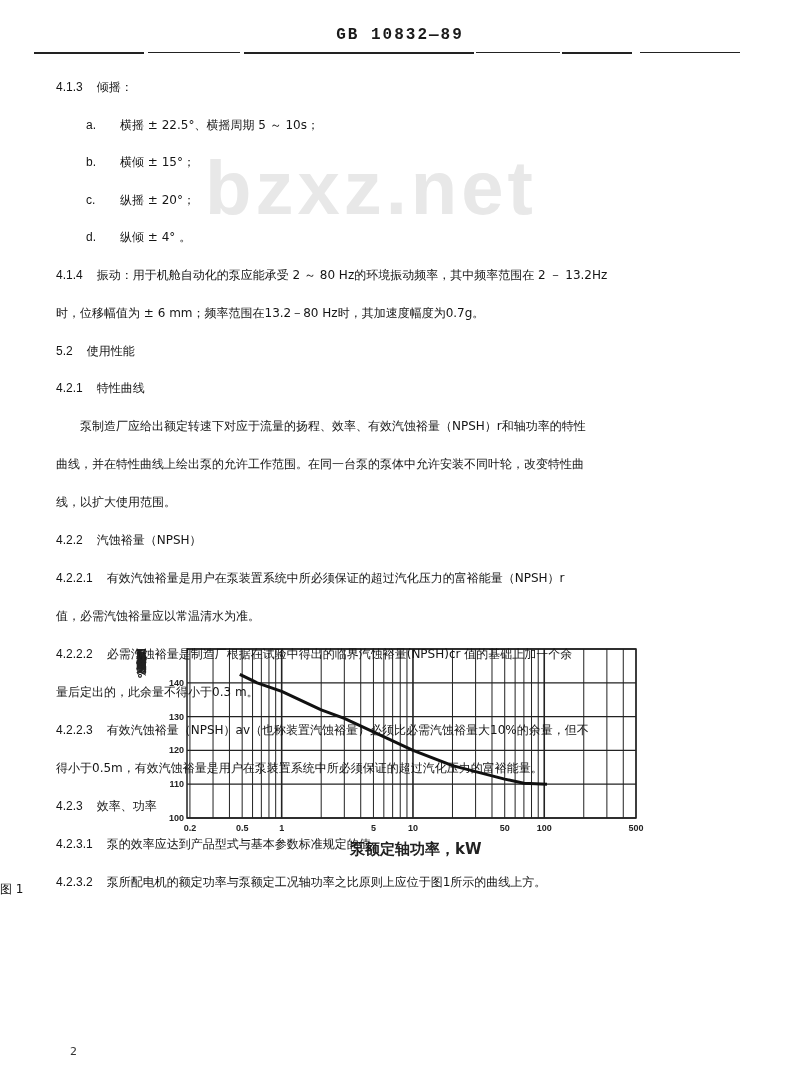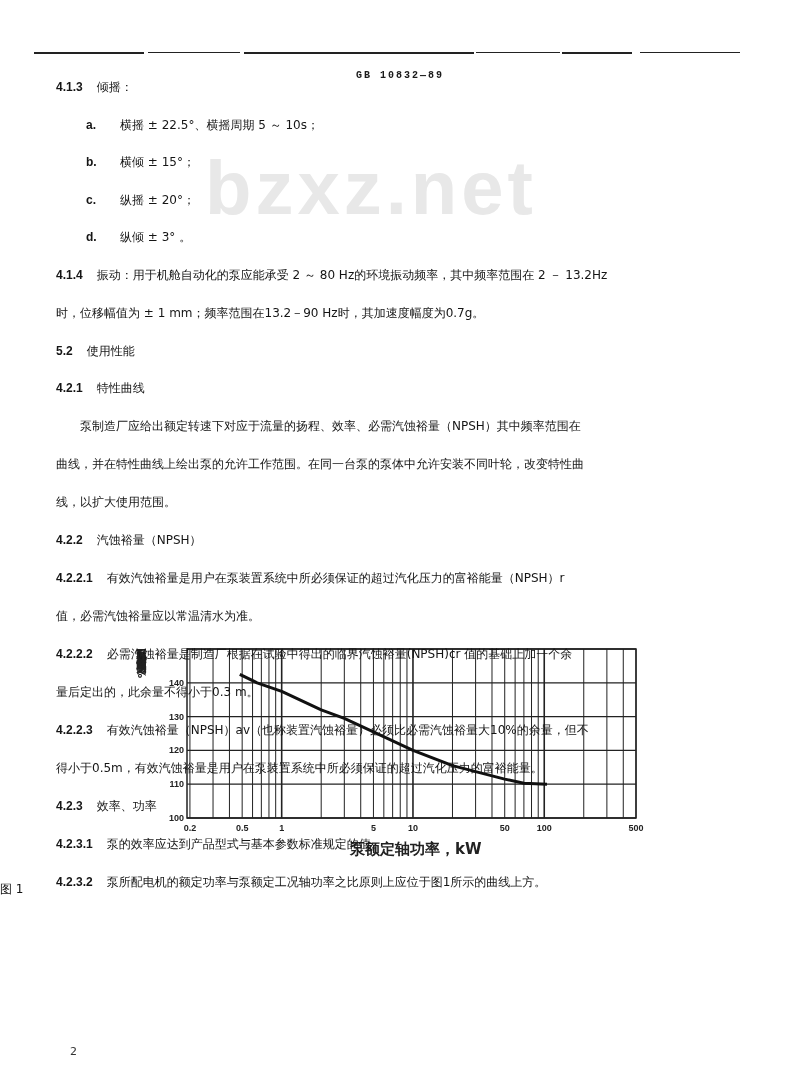--- a/index.html
+++ b/index.html
@@ -5,36 +5,36 @@
   html, body { margin: 0; padding: 0; background: #ffffff; }
   body {
     width: 800px; height: 1085px; position: relative; overflow: hidden;
     font-family: "DejaVu Sans", "Liberation Sans", sans-serif;
     color: #111111;
   }
   .page { position: absolute; left: 0; top: 0; width: 800px; height: 1085px; }
   .header {
     position: absolute; top: 26px; left: 0; width: 800px; text-align: center;
     font-family: "Liberation Mono", "DejaVu Sans Mono", monospace;
-    font-weight: bold; font-size: 10px; letter-spacing: 2px; color: #1a1a1a; margin-top: 44px;
+    font-weight: bold; font-size: 16px; letter-spacing: 2px; color: #1a1a1a;
   }
   .header-rule {
     position: absolute; top: 52px; left: 34px; width: 440px; height: 0;
     border-top: 2px solid #222;
   }
   .header-rule.a { left: 34px; width: 110px; }
   .header-rule.b { left: 148px; width: 92px; border-top-width: 1px; }
   .header-rule.c { left: 244px; width: 230px; }
   .header-rule.d { left: 405px; width: 68px; border-top-width: 1px; }
 
   .line {
     position: absolute; left: 56px; font-size: 12px; line-height: 16px;
     white-space: nowrap; color: #151515;
   }
-  .num { font-weight: bold; display: inline-block; margin-right: 14px; font-family: "Liberation Sans", sans-serif; }
+  .num { font-weight: normal; display: inline-block; margin-right: 14px; font-family: "Liberation Sans", sans-serif; }
   .sub { left: 86px; }
   .sub .num { width: 28px; margin-right: 6px; }
   .indent { left: 80px; }
   .watermark {
     position: absolute; left: 205px; top: 150px; font-size: 76px; font-weight: bold;
     font-family: "Liberation Sans", sans-serif; color: #e8e8e8; letter-spacing: 4px;
     line-height: 76px; z-index: 0;
   }
   .txt { position: relative; z-index: 1; }
 
@@ -75,38 +75,38 @@
   <div class="line sub txt" style="top:101px">
     <span class="num">a.</span><span>横摇 ± 22.5°、横摇周期 5 ～ 10s；</span>
   </div>
   <div class="line sub txt" style="top:122px">
     <span class="num">b.</span><span>横倾 ± 15°；</span>
   </div>
   <div class="line sub txt" style="top:144px">
     <span class="num">c.</span><span>纵摇 ± 20°；</span>
   </div>
   <div class="line sub txt" style="top:165px">
-    <span class="num">d.</span><span>纵倾 ± 3° 。</span>
+    <span class="num">d.</span><span>纵倾 ± 4° 。</span>
   </div>
 
   <div class="line txt" style="top:187px">
     <span class="num">4.1.4</span><span>振动：用于机舱自动化的泵应能承受 2 ～ 80 Hz的环境振动频率，其中频率范围在 2 － 13.2Hz</span>
   </div>
   <div class="line txt" style="top:209px">
-    <span>时，位移幅值为 ± 1 mm；频率范围在13.2－90 Hz时，其加速度幅度为0.7g。</span>
+    <span>时，位移幅值为 ± 6 mm；频率范围在13.2－80 Hz时，其加速度幅度为0.7g。</span>
   </div>
 
   <div class="line txt" style="top:231px">
     <span class="num">5.2</span><span>使用性能</span>
   </div>
   <div class="line txt" style="top:252px">
     <span class="num">4.2.1</span><span>特性曲线</span>
   </div>
   <div class="line indent txt" style="top:274px">
-    <span>泵制造厂应给出额定转速下对应于流量的扬程、效率、必需汽蚀裕量（NPSH）其中频率范围在</span>
+    <span>泵制造厂应给出额定转速下对应于流量的扬程、效率、有效汽蚀裕量（NPSH）r和轴功率的特性</span>
   </div>
   <div class="line txt" style="top:296px">
     <span>曲线，并在特性曲线上绘出泵的允许工作范围。在同一台泵的泵体中允许安装不同叶轮，改变特性曲</span>
   </div>
   <div class="line txt" style="top:318px">
     <span>线，以扩大使用范围。</span>
   </div>
 
   <div class="line txt" style="top:340px">
     <span class="num">4.2.2</span><span>汽蚀裕量（NPSH）</span>

